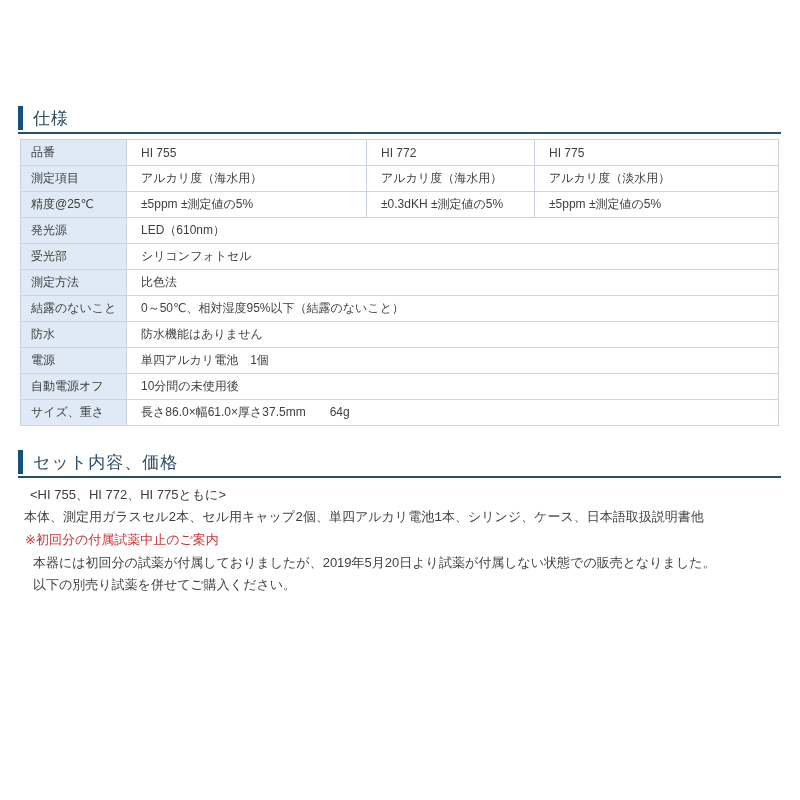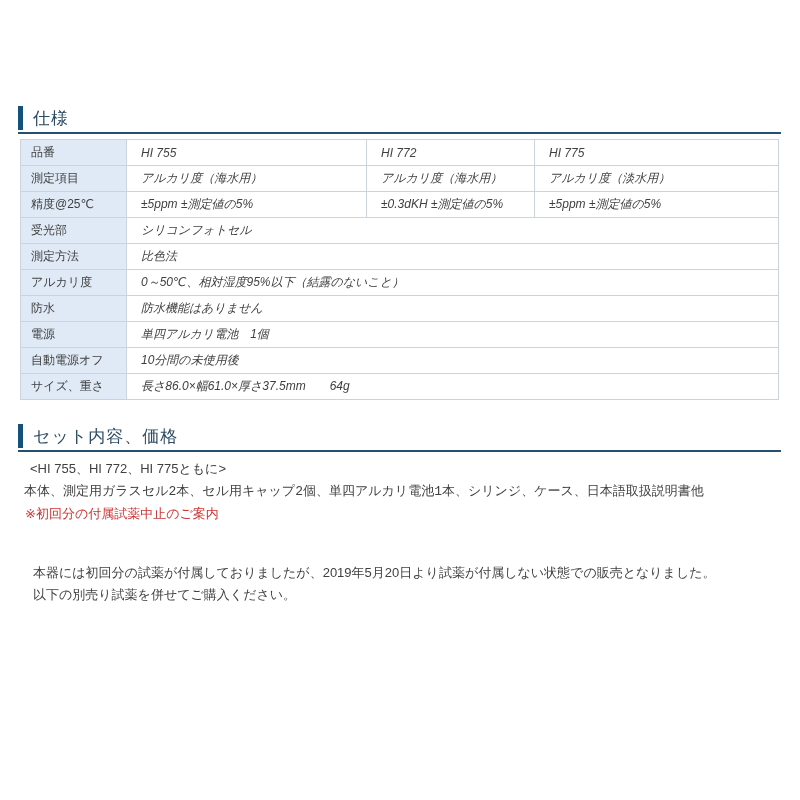--- a/index.html
+++ b/index.html
@@ -46,31 +46,31 @@
     font-size: 12px;
     height: 26px;
     vertical-align: middle;
     white-space: nowrap;
     overflow: hidden;
   }
   td.label-cell {
     background: var(--label-bg, #dfeaf6);
     padding-left: 10px;
   }
-  td.value-cell { padding-left: 14px; background: #ffffff; font-style: italic; }
+  td.value-cell { padding-left: 14px; background: #ffffff; }
 
   .section-set { margin-top: 22px; }
 
   
   .set-lines { margin-top: 6px; font-size: 13px; line-height: 22.5px; }
   .set-lines .line { white-space: nowrap; }
   .l0 { padding-left: 12px; }
   .l1 { padding-left: 6px; font-family: Liberation Mono, monospace; }
   .l2 { padding-left: 7px; color: var(--warning-red, #cc3333); }
-  .l3 { padding-left: 15px; margin-top: 36px; }
+  .l3 { padding-left: 15px; }
   .l4 { padding-left: 15px; }
 </style>
 </head>
 <body>
 
 <div class="page">
   <div class="content">
 
     <div class="section-header">
       <div class="accent-bar"></div>
@@ -98,29 +98,33 @@
             <td class="value-cell">アルカリ度（海水用）</td>
             <td class="value-cell">アルカリ度（淡水用）</td>
           </tr>
           <tr>
             <td class="label-cell">精度@25℃</td>
             <td class="value-cell">±5ppm ±測定値の5%</td>
             <td class="value-cell">±0.3dKH ±測定値の5%</td>
             <td class="value-cell">±5ppm ±測定値の5%</td>
           </tr>
           <tr>
+            <td class="label-cell">発光源</td>
+            <td colspan="3" class="value-cell">LED（610nm）</td>
+          </tr>
+          <tr>
             <td class="label-cell">受光部</td>
             <td colspan="3" class="value-cell">シリコンフォトセル</td>
           </tr>
           <tr>
             <td class="label-cell">測定方法</td>
             <td colspan="3" class="value-cell">比色法</td>
           </tr>
           <tr>
-            <td class="label-cell">アルカリ度</td>
+            <td class="label-cell">結露のないこと</td>
             <td colspan="3" class="value-cell">0～50℃、相対湿度95%以下（結露のないこと）</td>
           </tr>
           <tr>
             <td class="label-cell">防水</td>
             <td colspan="3" class="value-cell">防水機能はありません</td>
           </tr>
           <tr>
             <td class="label-cell">電源</td>
             <td colspan="3" class="value-cell">単四アルカリ電池　1個</td>
           </tr>

